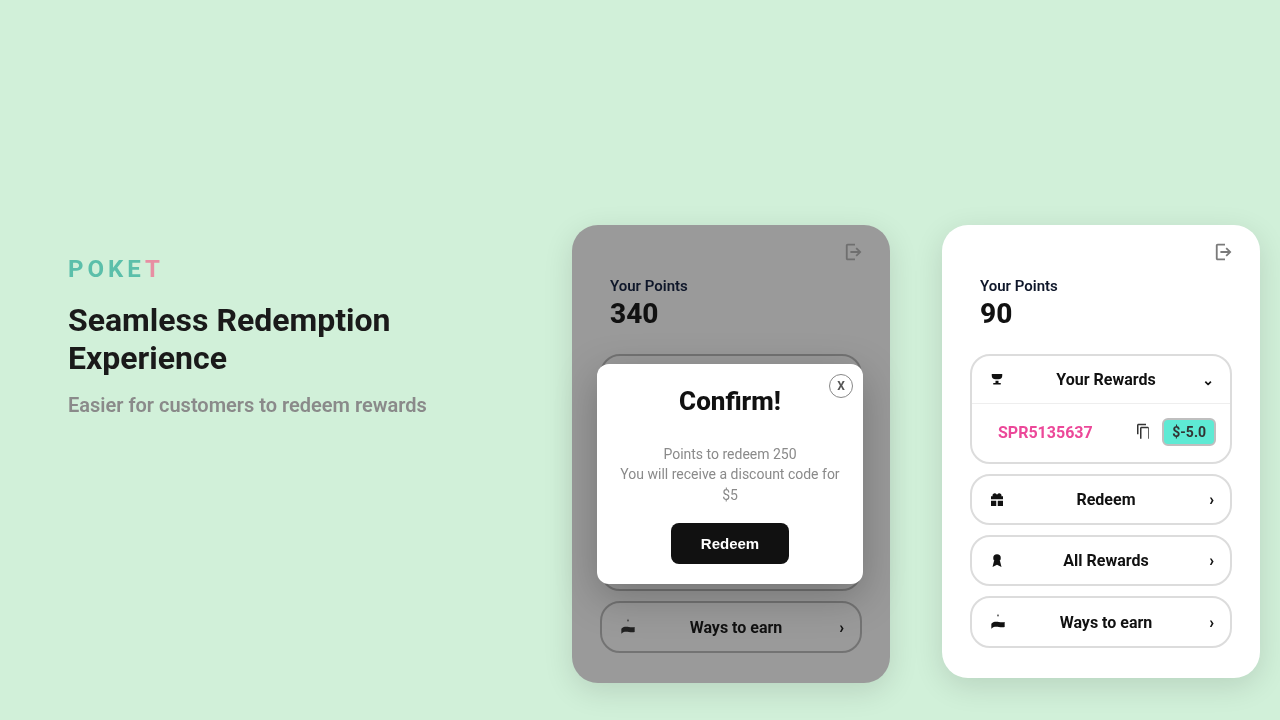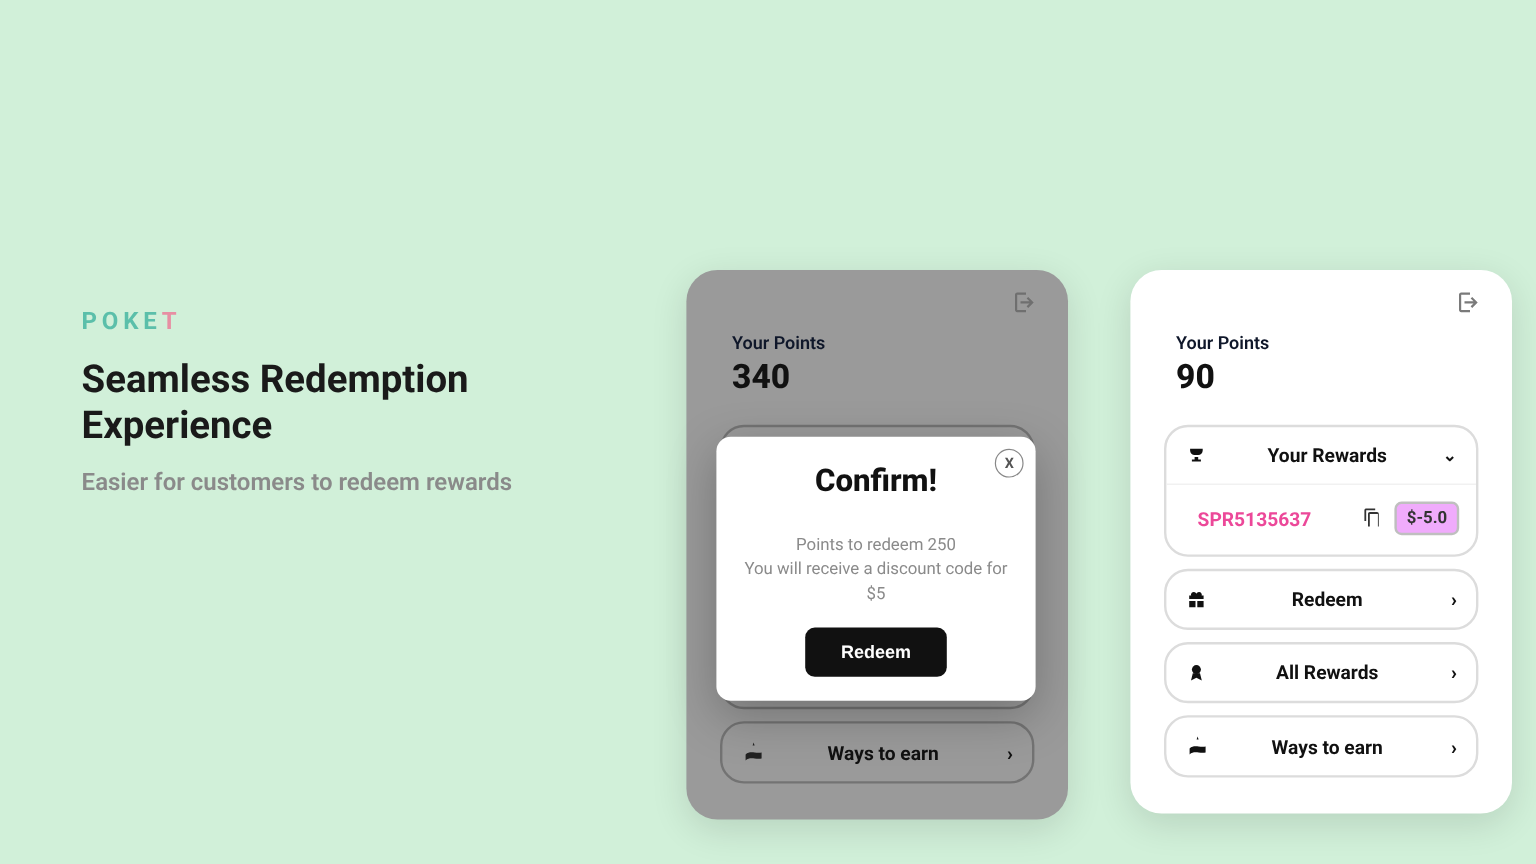--- a/index.html
+++ b/index.html
@@ -11,21 +11,21 @@
     overflow: hidden;
     position: relative;
   }
   .left-copy {
     position: absolute;
     left: 68px;
     top: 255px;
     width: 380px;
   }
   .logo {
-    font-size: 20px;
+    font-size: 24px;
     font-weight: 700;
     letter-spacing: 4px;
     color: #5bbfaa;
     margin-bottom: 18px;
   }
   .logo .accent { color: #e78fa3; }
   .headline {
     font-size: 32px;
     font-weight: 700;
     color: #1a1a1a;
@@ -125,21 +125,21 @@
     padding-left: 12px;
   }
   .copy-icon { width: 18px; height: 18px; color: #333; }
   .amount-chip {
     border: 2px solid #bfbfbf;
     border-radius: 6px;
     padding: 4px 8px;
     font-size: 14px;
     font-weight: 700;
     color: #333;
-    background: #f0abfc;
+    background: #5eead4;
   }
   .modal {
     position: absolute;
     left: 597px;
     top: 364px;
     width: 266px;
     background: #fff;
     border-radius: 12px;
     box-shadow: 0 12px 40px rgba(0,0,0,0.25);
     padding: 22px 18px 20px;

